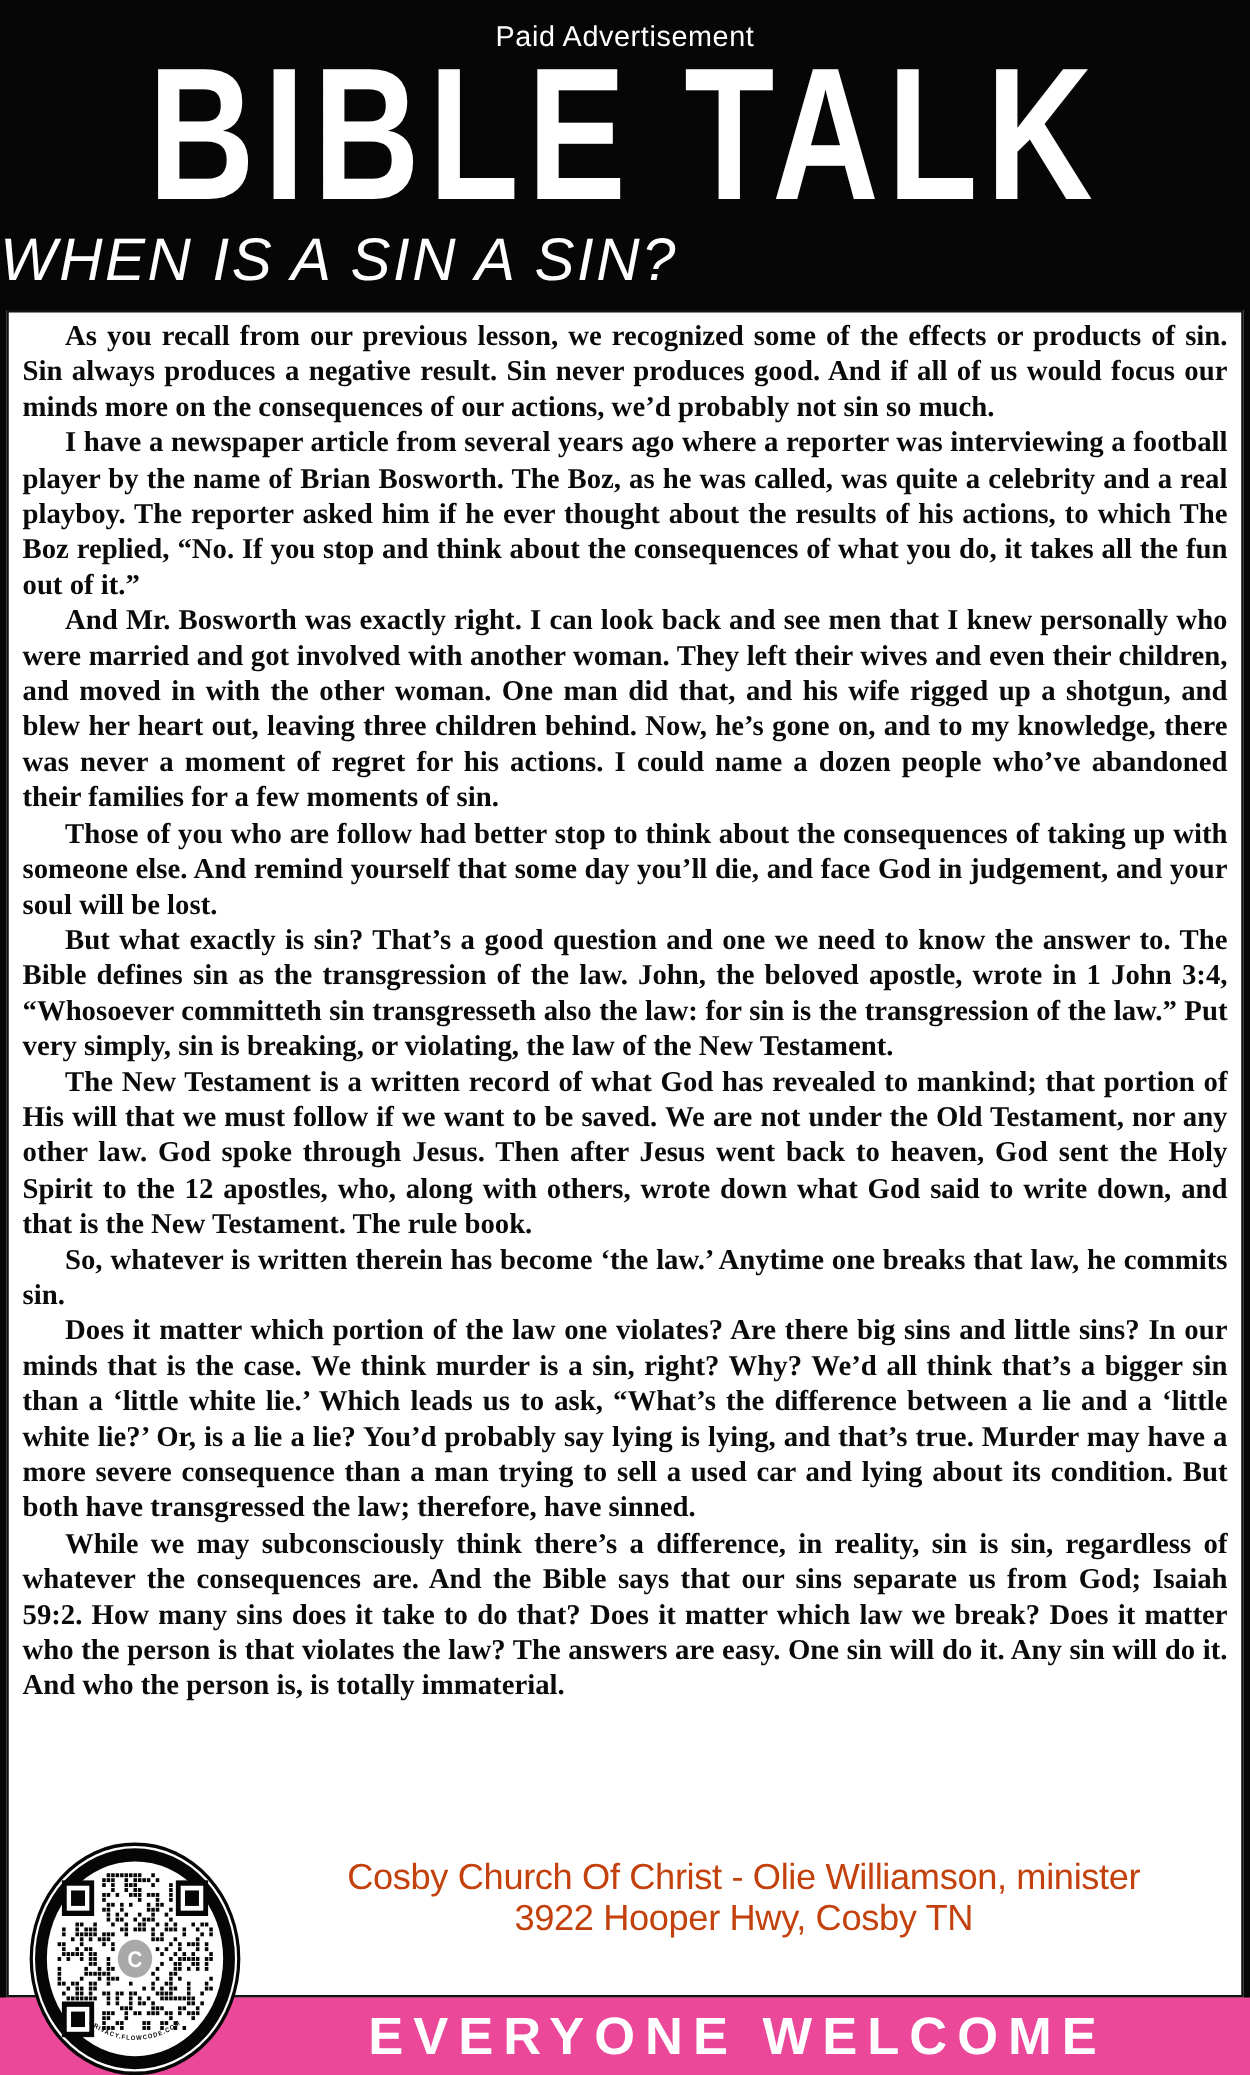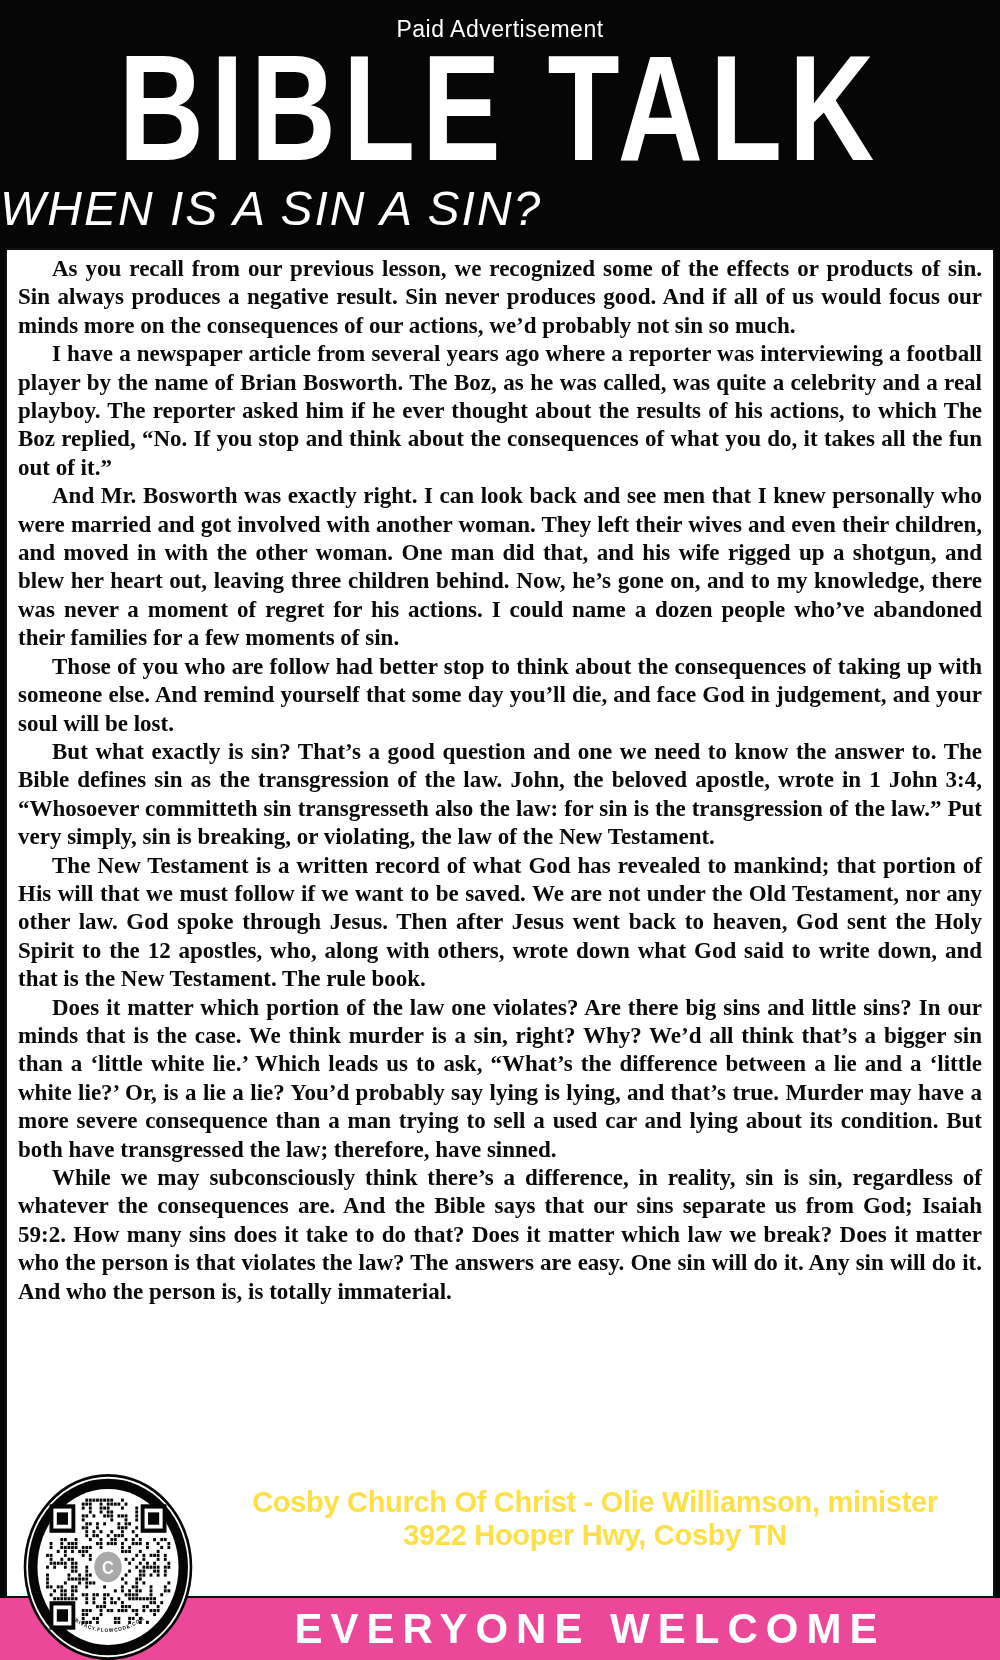--- a/index.html
+++ b/index.html
@@ -50,23 +50,23 @@
     text-align:justify;
     font-family:Liberation Serif, serif;
     font-weight:bold;
     font-size:23px;
     line-height:28.4px;
   }
 
   
   .church{
     position:absolute;left:200px;right:10px;top:1486px;
-    text-align:center;color:#fde047;
+    text-align:center;color:#c2410c;
     font-family:"Liberation Sans", sans-serif;
-    font-weight:bold;font-size:29px;line-height:33px;
+    font-weight:normal;font-size:29px;line-height:33px;
     letter-spacing:-.3px;
   }
 
   
   .banner{
     position:absolute;left:0;right:0;top:1598px;height:62px;
     background:#ec4899;
     display:flex;align-items:center;justify-content:center;
   }
   .banner span{
@@ -92,20 +92,21 @@
   <div class="title">BIBLE TALK</div>
   <div class="subtitle">WHEN IS A SIN A SIN?</div>
 
   <div class="paper">
     <p>As you recall from our previous lesson, we recognized some of the effects or products of sin.  Sin always produces a negative result.  Sin never produces good.  And if all of us would focus our minds more on the consequences of our actions, we’d probably not sin so much.</p>
     <p>I have a newspaper article from several years ago where a reporter was interviewing a football player by the name of Brian Bosworth.  The Boz, as he was called, was quite a celebrity and a real playboy.  The reporter asked him if he ever thought about the results of his actions, to which The Boz replied, “No.  If you stop and think about the consequences of what you do, it takes all the fun out of it.”</p>
     <p>And Mr. Bosworth was exactly right.  I can look back and see men that I knew personally who were married and got involved with another woman.  They left their wives and even their children, and moved in with the other woman.  One man did that, and his wife rigged up a shotgun, and blew her heart out, leaving three children behind.  Now, he’s gone on, and to my knowledge, there was never a moment of regret for his actions.  I could name a dozen people who’ve abandoned their families for a few moments of sin.</p>
     <p>Those of you who are follow had better stop to think about the consequences of taking up with someone else.  And remind yourself that some day you’ll die, and face God in judgement, and your soul will be lost.</p>
     <p>But what exactly is sin?  That’s a good question and one we need to know the answer to.  The Bible defines sin as the transgression of the law.  John, the beloved apostle, wrote in 1 John 3:4, “Whosoever committeth sin transgresseth also the law: for sin is the transgression of the law.”  Put very simply, sin is breaking, or violating, the law of the New Testament.</p>
     <p>The New Testament is a written record of what God has revealed to mankind; that portion of His will that we must follow if we want to be saved.  We are not under the Old Testament, nor any other law.  God spoke through Jesus.  Then after Jesus went back to heaven, God sent the Holy Spirit to the 12 apostles, who, along with others, wrote down what God said to write down, and that is the New Testament.  The rule book.</p>
+    <p>So, whatever is written therein has become ‘the law.’  Anytime one breaks that law, he commits sin.</p>
     <p>Does it matter which portion of the law one violates?  Are there big sins and little sins?  In our minds that is the case.  We think murder is a sin, right?  Why?  We’d all think that’s a bigger sin than a ‘little white lie.’  Which leads us to ask, “What’s the difference between a lie and a ‘little white lie?’  Or, is a lie a lie?  You’d probably say lying is lying, and that’s true.  Murder may have a more severe consequence than a man trying to sell a used car and lying about its condition.  But both have transgressed the law; therefore, have sinned.</p>
     <p>While we may subconsciously think there’s a difference, in reality, sin is sin, regardless of whatever the consequences are.  And the Bible says that our sins separate us from God; Isaiah 59:2. How many sins does it take to do that?  Does it matter which law we break?  Does it matter who the person is that violates the law?  The answers are easy.  One sin will do it.  Any sin will do it.  And who the person is, is totally immaterial.</p>
   </div>
 
   <div class="church">
     <div>Cosby Church Of Christ - Olie Williamson, minister</div>
     <div>3922 Hooper Hwy, Cosby TN</div>
   </div>
 
   <div class="banner">

